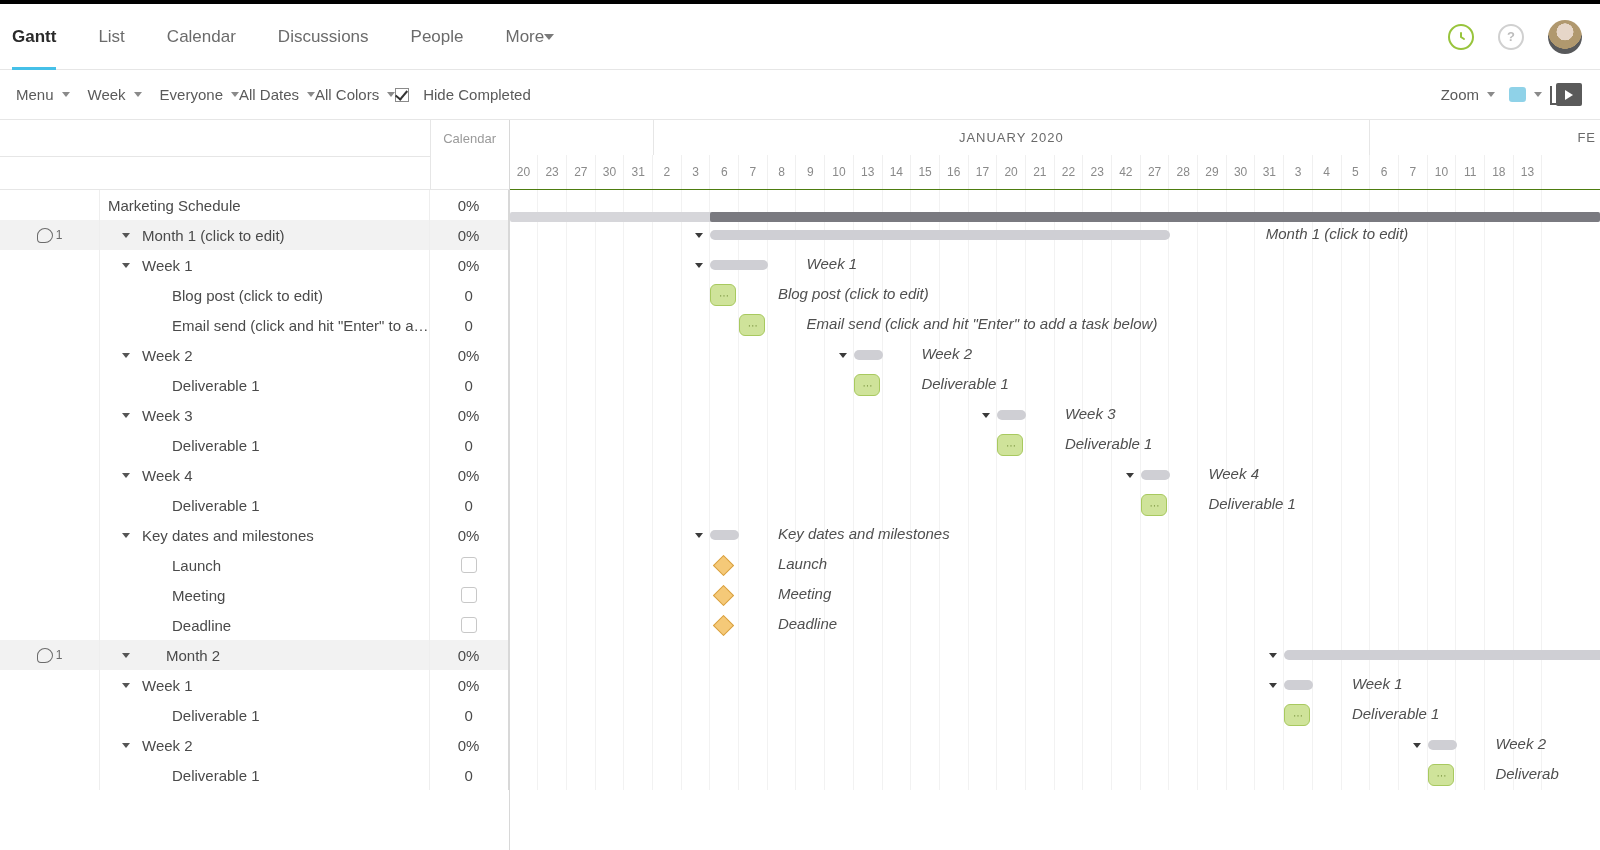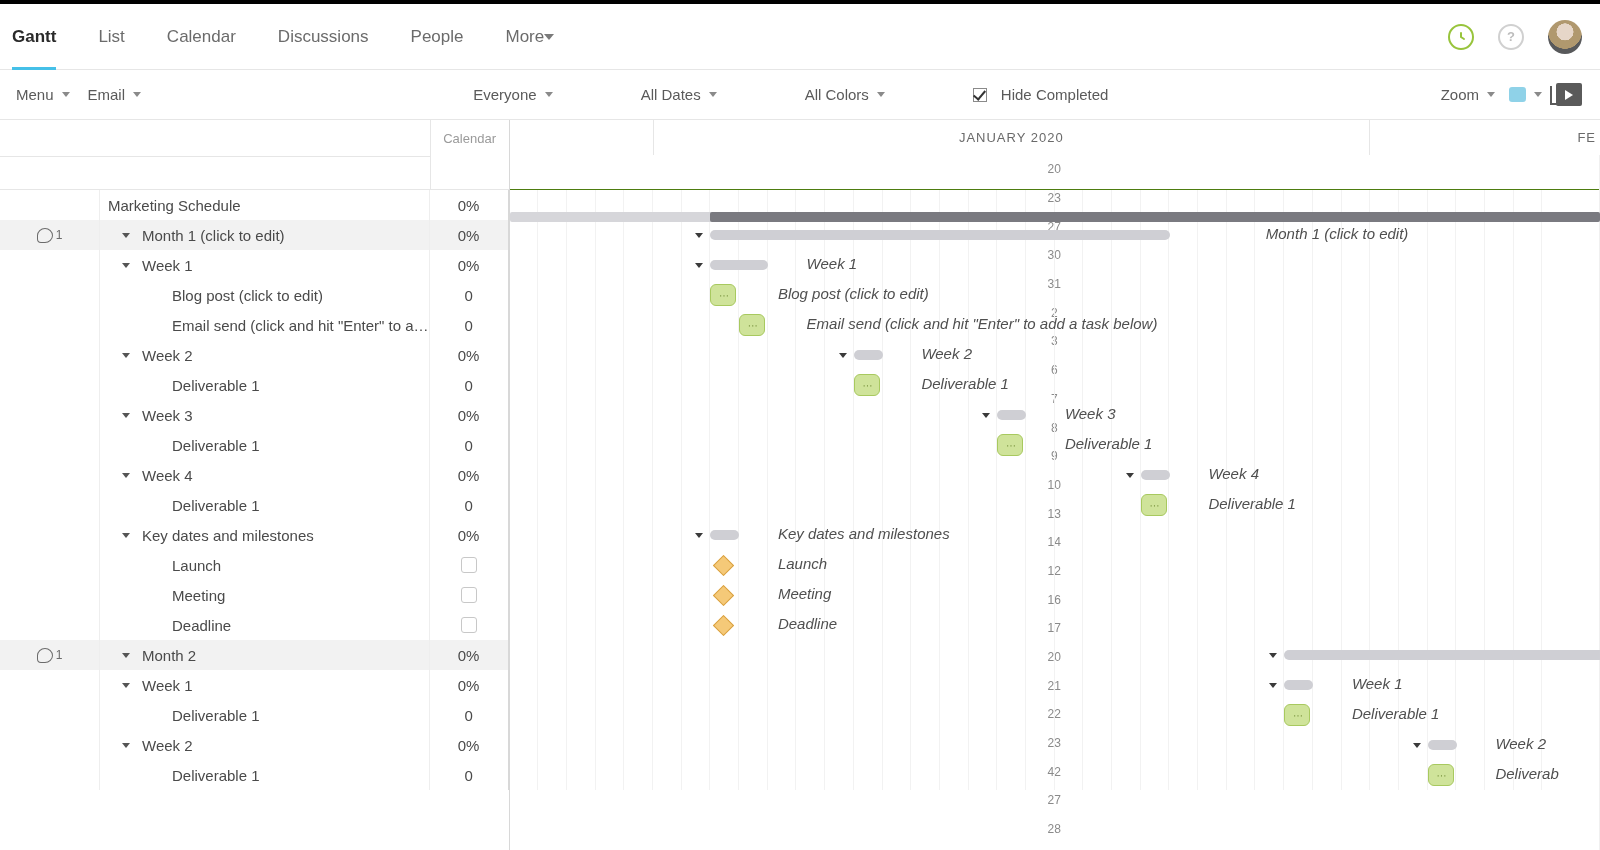--- a/index.html
+++ b/index.html
@@ -16,21 +16,21 @@
 .chev-sm{width:0;height:0;border-left:4px solid transparent;border-right:4px solid transparent;border-top:5px solid #8a8a8a;}
 .spacer{flex:1;}
 .nav-right{display:flex;align-items:center;gap:24px;}
 .circ-icon{width:26px;height:26px;border-radius:50%;display:flex;align-items:center;justify-content:center;}
 .circ-clock{border:2.5px solid #98c43c;}
 .circ-help{border:2.5px solid #d0d0d0;color:#bdbdbd;font-weight:700;font-size:13px;}
 .avatar{width:34px;height:34px;border-radius:50%;background:radial-gradient(circle at 50% 35%,#e6d6c8 0 30%,#b0986e 31% 60%,#58595b 61% 100%);}
 
 .filter-row{height:50px;border-bottom:1px solid #e6e6e6;display:flex;align-items:center;padding:0 18px 0 16px;gap:18px;}
 .fr-btn{display:flex;align-items:center;gap:8px;font-size:15px;color:#5a5a5a;cursor:pointer;}
-.filter-center{flex:1;display:flex;justify-content:center;gap:88px;}
+.filter-center{flex:1;display:flex;}
 .cbx{width:14px;height:14px;border:1px solid #8a8a8a;position:relative;margin-right:6px;}
 .cbx::after{content:"";position:absolute;left:2px;top:-1px;width:5px;height:10px;border-right:2px solid #333;border-bottom:2px solid #333;transform:rotate(40deg);}
 .zoom-right{display:flex;align-items:center;gap:14px;}
 .color-swatch{width:17px;height:15px;background:#8fd2e8;border-radius:3px;}
 .play-btn{width:26px;height:23px;background:#5a5a5a;border-radius:2px;display:flex;align-items:center;justify-content:center;position:relative;}
 .play-btn::before{content:"";position:absolute;left:-6px;top:3px;width:6px;height:17px;border-left:2px solid #5a5a5a;border-bottom:2px solid #5a5a5a;}
 .play-tri{width:0;height:0;border-top:5px solid transparent;border-bottom:5px solid transparent;border-left:8px solid #fff;}
 
 .grid{display:flex;height:calc(100% - 120px);}
 .left-pane{flex:0 0 490px;border-right:1px solid #d8d8d8;display:flex;flex-direction:column;}
@@ -45,21 +45,21 @@
 .lrow .label-cell span{white-space:nowrap;overflow:hidden;text-overflow:ellipsis;}
 .lrow .prog-cell{width:78px;text-align:center;font-size:15px;color:#4a4a4a;}
 .tri-toggle{width:0;height:0;border-left:4px solid transparent;border-right:4px solid transparent;border-top:5px solid #555;margin-right:12px;flex-shrink:0;}
 .cb-empty{width:16px;height:16px;border:1px solid #c8c8c8;border-radius:3px;margin:0 auto;}
 .comment-icon{width:16px;height:15px;border:1.5px solid #6b6b6b;border-radius:50% 50% 50% 4px;}
 
 .right-pane{flex:1;overflow:hidden;position:relative;}
 .timeline-header{height:70px;display:flex;flex-direction:column;border-bottom:1px solid #4d7c0f;}
 .th-month{height:36px;display:flex;align-items:center;justify-content:center;font-size:13px;letter-spacing:1px;color:#6a6a6a;position:relative;}
 .th-month .ml{position:absolute;}
-.th-days{height:34px;display:flex;flex-direction:column;}
+.th-days{height:34px;display:flex;}
 .day-cell{flex:0 0 28.7px;display:flex;align-items:center;justify-content:center;font-size:12px;color:#8a8a8a;border-right:1px solid #f0f0f0;}
 .timeline-body{position:relative;overflow:hidden;}
 .vlines{position:absolute;top:0;bottom:0;left:0;right:0;display:flex;pointer-events:none;}
 .vlines div{flex:0 0 28.7px;border-right:1px solid #f2f2f2;}
 .trow{height:30px;position:relative;display:flex;align-items:center;}
 .bar{position:absolute;height:10px;border-radius:5px;}
 .bar-gray{background:#cfcfd4;}
 .grab{position:absolute;height:22px;min-width:26px;background:#cfe39a;border:1px solid #a8c95f;border-radius:6px;display:flex;align-items:center;justify-content:center;color:#7a943f;font-size:10px;letter-spacing:-1px;}
 .grab::after{content:"⋯";}
 .tlabel{position:absolute;font-size:15px;font-style:italic;color:#4f4f4f;white-space:nowrap;}
@@ -107,21 +107,21 @@
     <div class="avatar"></div>
   </div>
 </div>
 
 <div class="filter-row">
   <div class="fr-btn">
       <span>Menu</span>
       <span class="chev-sm"></span>
     </div>
   <div class="fr-btn">
-      <span>Email</span>
+      <span>Week</span>
       <span class="chev-sm"></span>
     </div>
   <div class="filter-center">
     <div class="fr-btn">
         <span>Everyone</span>
         <span class="chev-sm"></span>
       </div>
     <div class="fr-btn">
         <span>All Dates</span>
         <span class="chev-sm"></span>
@@ -284,21 +284,21 @@
           </div>
           <div class="prog-cell">
             <div class="cb-empty"></div>
           </div>
         </div>
         <div class="lrow group">
           <div class="gutter">
             <span class="comment-icon"></span>
             <span style="font-size: 12px;">1</span>
           </div>
-          <div class="label-cell" style="padding-left: 22px;">
+          <div class="label-cell" style="padding-left: 22px; gap: 24px;">
             <span class="tri-toggle"></span>
             <span>Month 2</span>
           </div>
           <div class="prog-cell">0%</div>
         </div>
         <div class="lrow">
           <div class="gutter"></div>
           <div class="label-cell" style="padding-left: 22px;">
             <span class="tri-toggle"></span>
             <span>Week 1</span>
@@ -345,21 +345,21 @@
           <div class="day-cell">31</div>
           <div class="day-cell">2</div>
           <div class="day-cell">3</div>
           <div class="day-cell">6</div>
           <div class="day-cell">7</div>
           <div class="day-cell">8</div>
           <div class="day-cell">9</div>
           <div class="day-cell">10</div>
           <div class="day-cell">13</div>
           <div class="day-cell">14</div>
-          <div class="day-cell">12</div>
+          <div class="day-cell">15</div>
           <div class="day-cell">16</div>
           <div class="day-cell">17</div>
           <div class="day-cell">20</div>
           <div class="day-cell">21</div>
           <div class="day-cell">22</div>
           <div class="day-cell">23</div>
           <div class="day-cell">42</div>
           <div class="day-cell">27</div>
           <div class="day-cell">28</div>
           <div class="day-cell">29</div>

